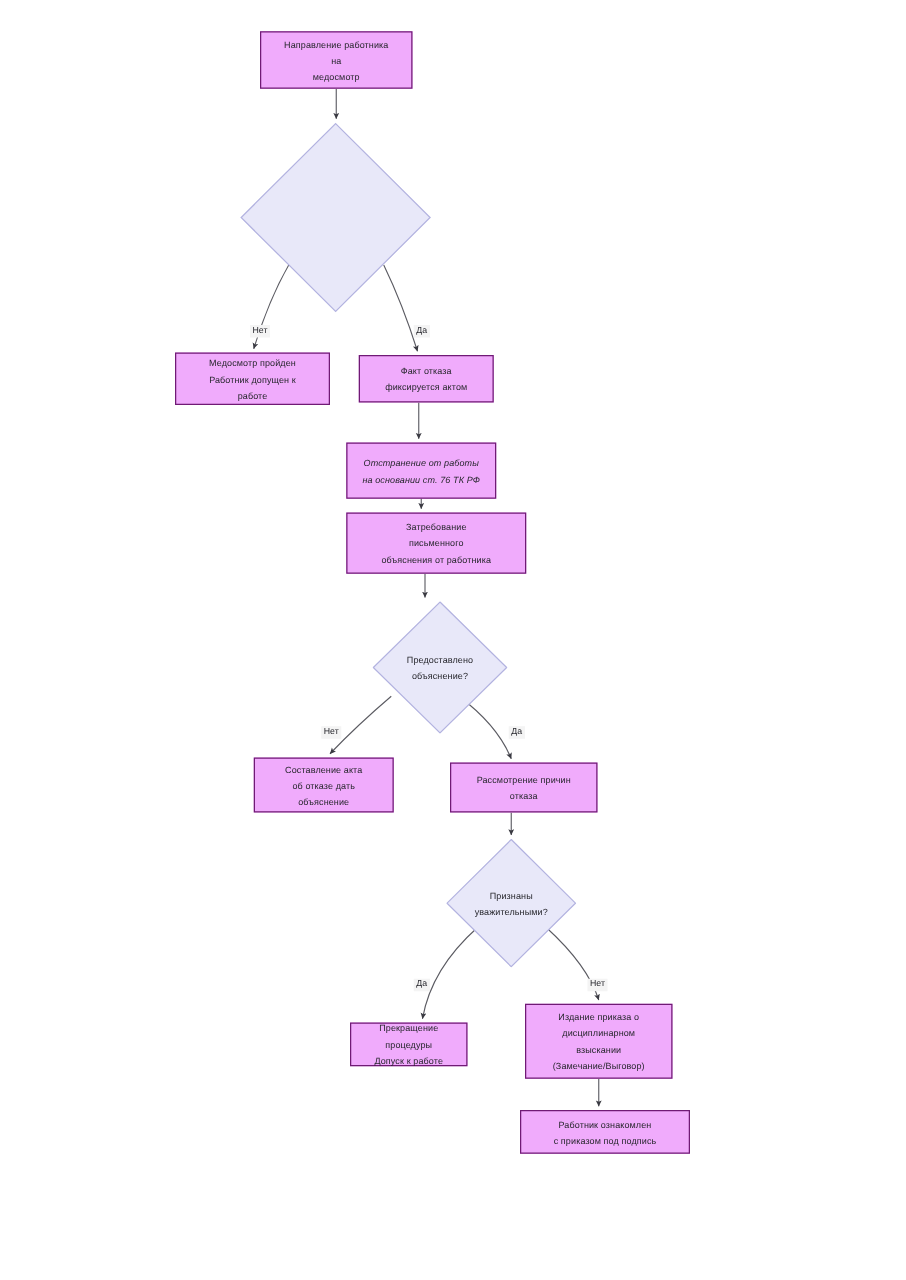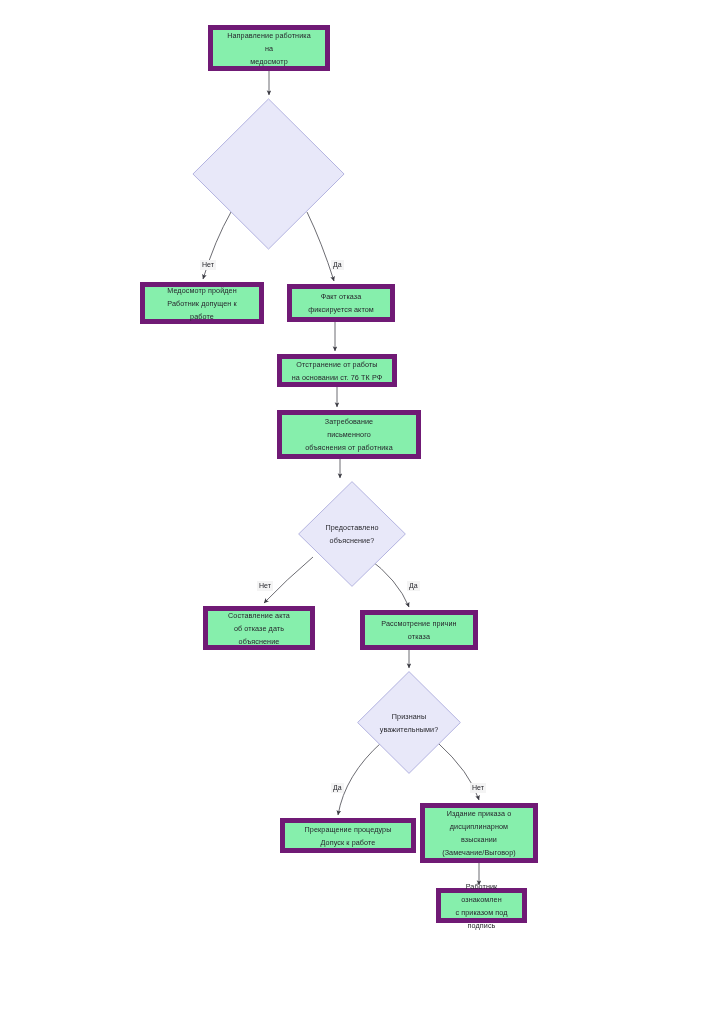--- a/index.html
+++ b/index.html
@@ -35,22 +35,22 @@
     display: flex;
     align-items: center;
     justify-content: center;
     text-align: center;
     color: #26262c;
     font-size: 7.2px;
     line-height: 13px;
     letter-spacing: 0.1px;
   }
   .node.process {
-    background: #86efac;
-    border: 5px solid #701a75;
+    background: #f0abfc;
+    border: 1px solid #701a75;
   }
   .node .node-label {
     white-space: pre-line;
     padding: 0 5px;
     display: block;
   }
   .node.decision {
     background: transparent;
     border: none;
   }
@@ -127,21 +127,21 @@
       </div>
       <div class="node process" style="left: 140px; top: 282px; width: 124px; height: 42px;">
         <span class="node-label">Медосмотр пройден
 Работник допущен к
 работе</span>
       </div>
       <div class="node process" style="left: 287px; top: 284px; width: 108px; height: 38px;">
         <span class="node-label">Факт отказа
 фиксируется актом</span>
       </div>
-      <div class="node process" style="left: 277px; top: 354px; width: 120px; height: 33px;">
+      <div class="node process" style="left: 277px; top: 354px; width: 120px; height: 45px; font-style: italic;">
         <span class="node-label">Отстранение от работы
 на основании ст. 76 ТК РФ</span>
       </div>
       <div class="node process" style="left: 277px; top: 410px; width: 144px; height: 49px; align-items: center;">
         <span class="node-label">Затребование
 письменного
 объяснения от работника</span>
       </div>
       <div class="node decision" style="left: 298px; top: 481px; width: 108px; height: 106px;">
         <svg class="diamond-shape" viewBox="0 0 100 100" preserveAspectRatio="none">
@@ -159,31 +159,31 @@
         <span class="node-label">Рассмотрение причин
 отказа</span>
       </div>
       <div class="node decision" style="left: 357px; top: 671px; width: 104px; height: 103px;">
         <svg class="diamond-shape" viewBox="0 0 100 100" preserveAspectRatio="none">
           <polygon class="dia" points="50,0.6 99.4,50 50,99.4 0.6,50" vector-effect="non-scaling-stroke"></polygon>
         </svg>
         <span class="node-label">Признаны
 уважительными?</span>
       </div>
-      <div class="node process" style="left: 280px; top: 818px; width: 136px; height: 35px;">
+      <div class="node process" style="left: 280px; top: 818px; width: 94px; height: 35px;">
         <span class="node-label">Прекращение процедуры
 Допуск к работе</span>
       </div>
       <div class="node process" style="left: 420px; top: 803px; width: 118px; height: 60px;">
         <span class="node-label">Издание приказа о
 дисциплинарном
 взыскании
 (Замечание/Выговор)</span>
       </div>
-      <div class="node process" style="left: 436px; top: 888px; width: 91px; height: 35px;">
+      <div class="node process" style="left: 416px; top: 888px; width: 136px; height: 35px;">
         <span class="node-label">Работник ознакомлен
 с приказом под подпись</span>
       </div>
     </div>
   <div id="edge-label-group">
       <div class="edge-label" style="left: 200px; top: 260px;">Нет</div>
       <div class="edge-label" style="left: 331px; top: 260px;">Да</div>
       <div class="edge-label" style="left: 257px; top: 581px;">Нет</div>
       <div class="edge-label" style="left: 407px; top: 581px;">Да</div>
       <div class="edge-label" style="left: 331px; top: 783px;">Да</div>

